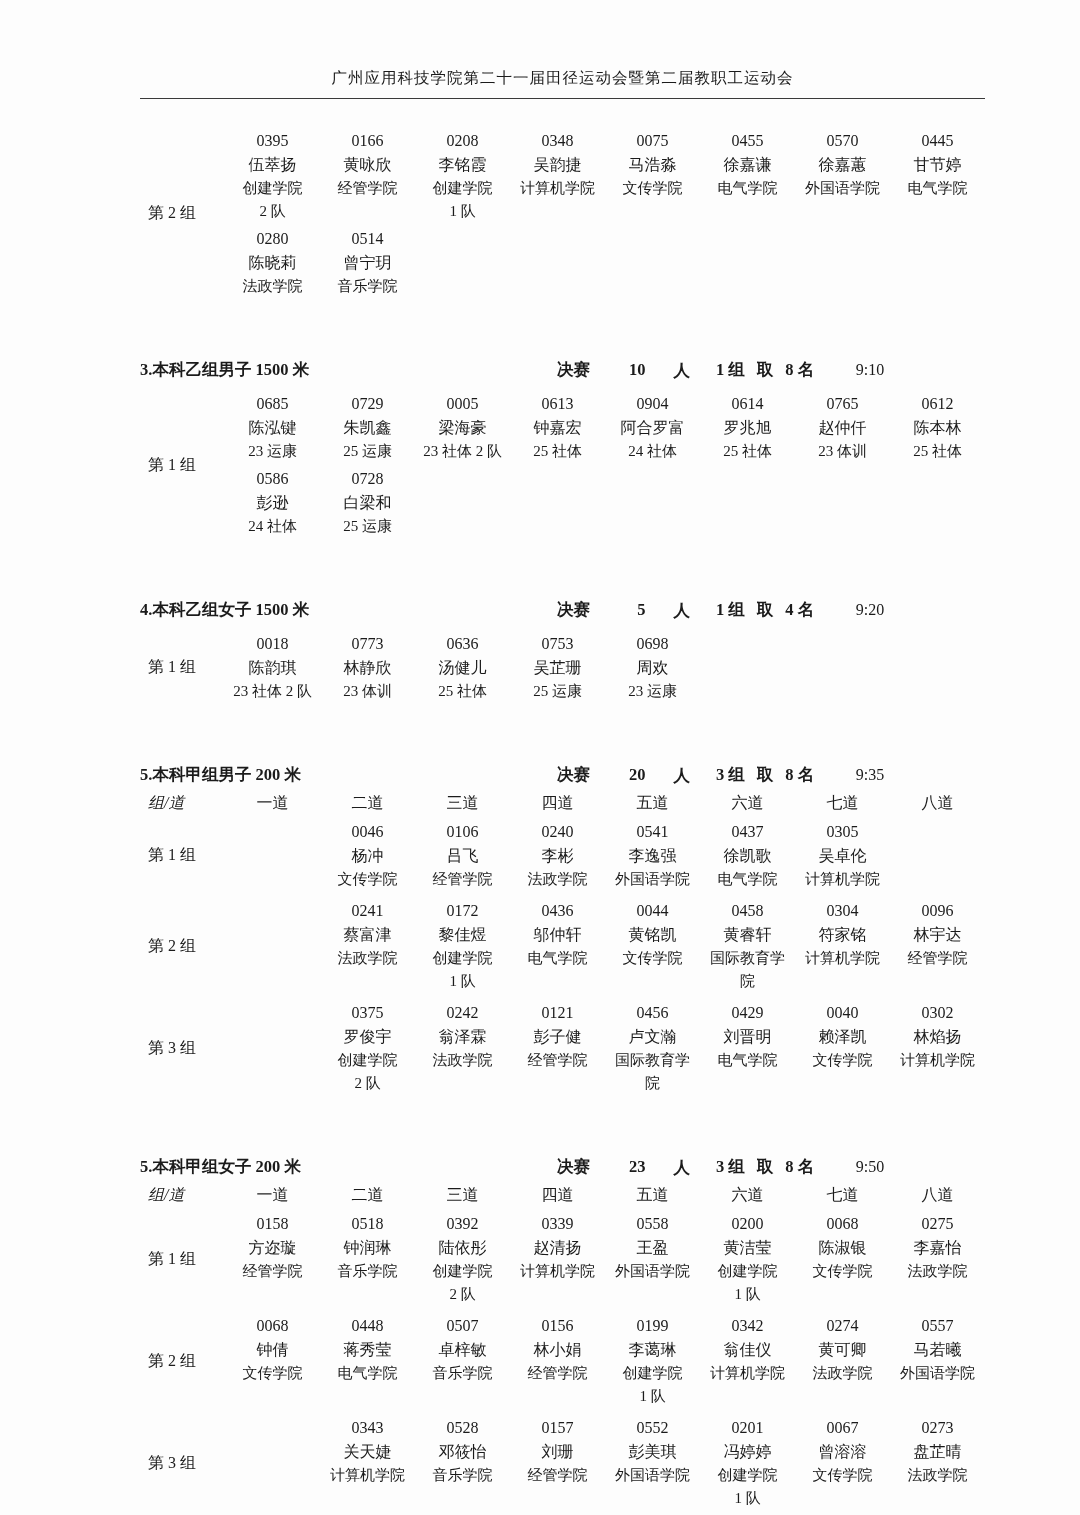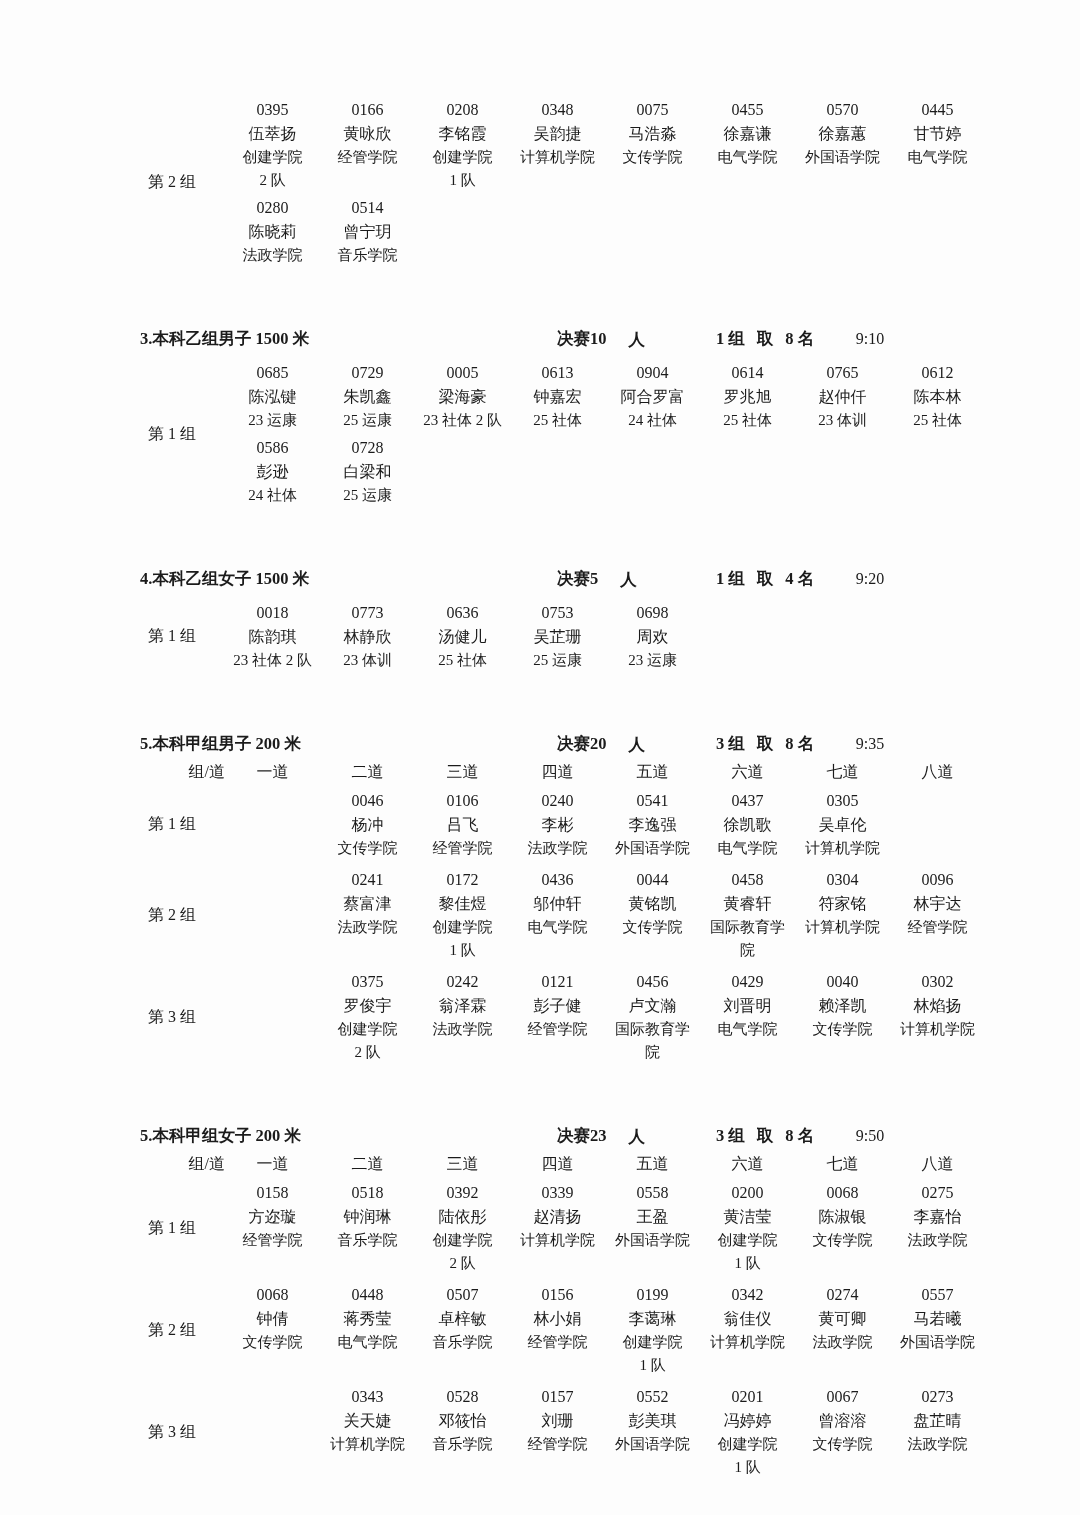--- a/index.html
+++ b/index.html
@@ -13,42 +13,43 @@
   .doc-header {
     text-align:center; font-size:15.5px; letter-spacing:1px;
     padding-bottom:9px; border-bottom:1.6px solid #3a3a3a;
   }
   #content { flex:0 0 auto; }
   .event-section { margin-top:22px; }
   .event-section:first-child { margin-top:26px; }
   .meta-row { display:flex; align-items:baseline; font-size:16.5px; font-weight:bold; margin-bottom:6px; }
   .m-title { width:290px; }
   .m-round { width:160px; text-align:right; }
-  .m-count { width:100px; display:flex; justify-content:flex-start; gap:22px;margin-top:36px; }
+  .m-count { width:100px; display:flex; justify-content:flex-end; gap:28px;margin-top:36px; }
   .m-gt    { width:150px; display:flex; justify-content:center; gap:12px; }
   .m-time  { width:60px; text-align:center; font-weight:normal; font-size:16px; }
   .lane-row { display:flex; font-size:16px; margin-bottom:2px; }
-  .lane-corner { width:85px; text-align:right; padding-left:8px; flex-shrink:0; }
+  .lane-corner { width:85px; text-align:left; padding-left:8px; flex-shrink:0;font-style:italic; }
   .lane-cell { width:95px; text-align:center; }
   .group { display:flex; align-items:center; }
   .group-label { width:85px; flex-shrink:0; text-align:left; padding-left:8px; font-size:16px; }
   .group-rows { flex:1; }
   .entry-row { display:flex; align-items:flex-start; margin:4px 0; }
   .entry-cell { width:95px; text-align:center; }
   .e-num  { font-size:16px;   line-height:24px; }
   .e-name { font-size:16px;   line-height:24px; }
   .e-team { font-size:15px;   line-height:23px; }
   .e-team.wrap6 { max-width:5.2em; margin:0 auto; }
   .e-team.split { max-width:4.6em; margin:0 auto; }
   .doc-footer { margin-top:auto; text-align:center; font-size:15px; }
 </style>
 </head>
 <body>
 
 <div class="page">
+  <div class="doc-header">广州应用科技学院第二十一届田径运动会暨第二届教职工运动会</div>
   <div id="content">
       <div class="event-section">
         <div class="group">
           <div class="group-label">第 2 组</div>
           <div class="group-rows">
             <div class="entry-row">
               <div class="entry-cell">
                 <div class="e-num">0395</div>
                 <div class="e-name">伍萃扬</div>
                 <div class="e-team split">创建学院 2 队</div>

